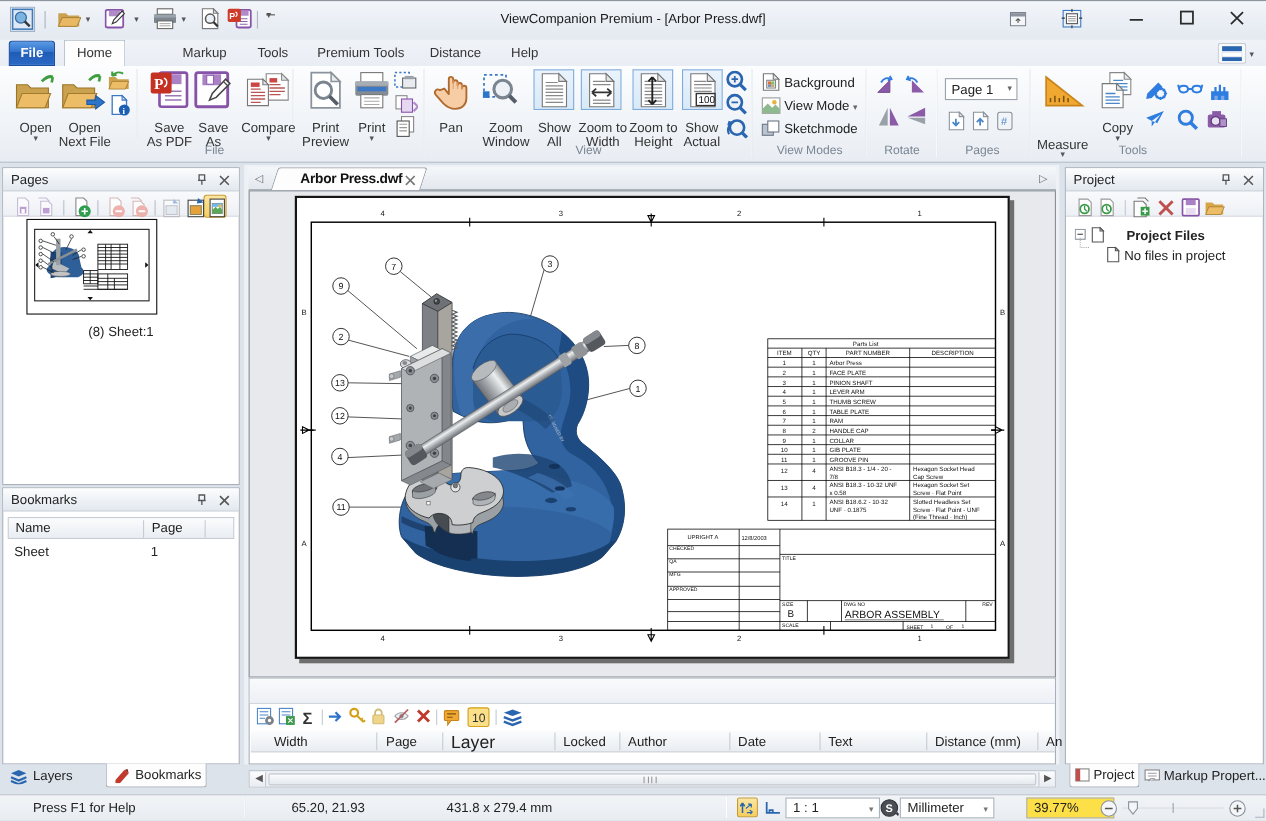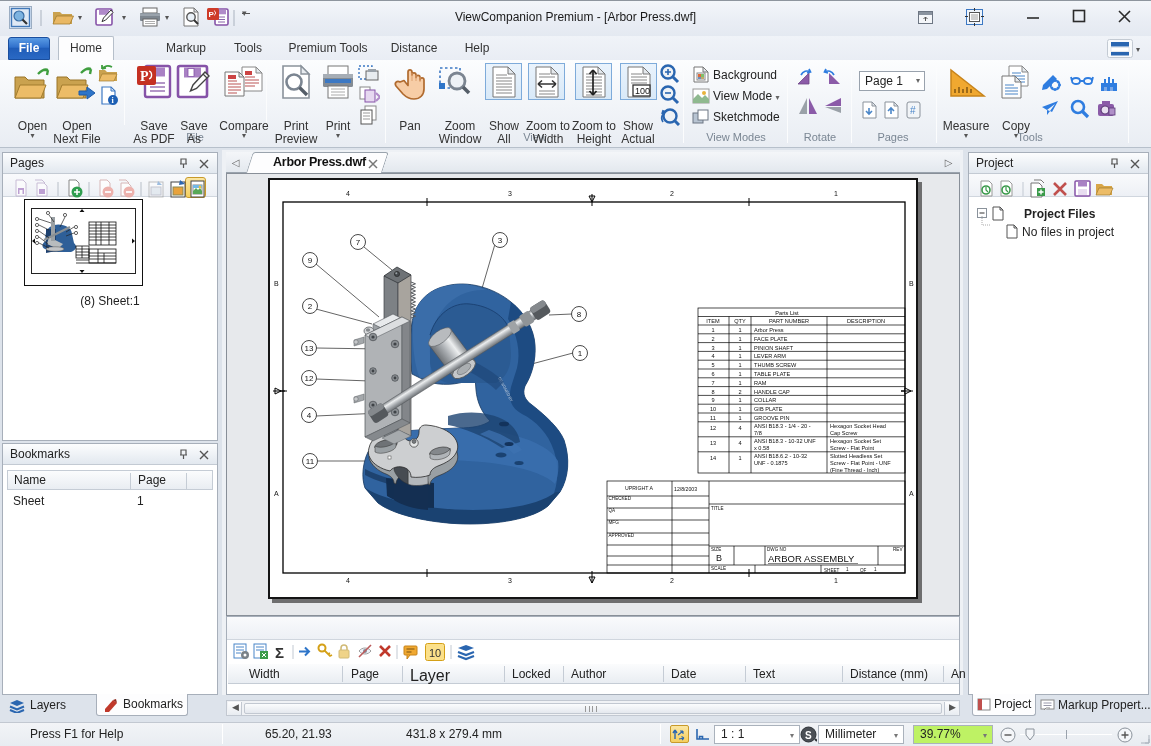--- a/index.html
+++ b/index.html
@@ -22,21 +22,21 @@
 #hometab { left:58px; top:36px; width:56px; height:24px; background:#fdfdfe; border:1px solid #b6bfca; border-bottom:none;
   border-radius:2px 2px 0 0; text-align:center; line-height:22px; color:#333; }
 
 
 #ribbon { left:0; top:60px; width:1151px; height:88px;
   background:linear-gradient(#fcfdfe,#f1f4f8 55%,#e9edf3);
   border-bottom:1px solid #b7c0cb; }
 .gsep { top:63px; width:1px; height:80px; background:#c9d0d9; border-right:1px solid #fbfcfd; }
 .glabel { top:131px; font-size:11px; color:#7a8693; text-align:center; }
 .bigbtn { top:63px; text-align:center; font-size:12px; color:#333; }
-.blabel { margin-top:18px; line-height:13px; }
+.blabel { margin-top:8px; line-height:13px; }
 .dropdn { color:#555; font-size:8px; line-height:6px; }
 
 
 .panel { background:#fff; border:1px solid #a7afba; }
 .phead { background:linear-gradient(#fcfdfe,#e2e8ef); border-bottom:1px solid #c3cad3; height:21px; line-height:20px; padding-left:7px; font-size:12px; color:#222; position:relative;}
 .ptool { background:linear-gradient(#f9fafc,#edf0f5); border-bottom:1px solid #d0d6de; height:23px; }
 .pin { position:absolute; top:4px; font-size:11px; color:#555; }
 .px { position:absolute; top:3px; font-size:12px; color:#555; }
 
 
@@ -389,21 +389,21 @@
       <rect x="1" y="1" width="13" height="16" rx="2" fill="#f2f5f8" stroke="#8a929b"></rect>
       <text x="4" y="13" font-size="10" fill="#4a86c8">#</text>
     </g>
 </svg>
 
 <svg class="abs" style="left:946px;top:66px;" width="42" height="34">
     <path d="M5 30 L5 4 L38 30 z" fill="#f0a830"></path>
     <path d="M5 30 L5 4 L38 30 z" fill="none" stroke="#c8841a" stroke-width="1.5"></path>
     <path d="M9 27 v-4 M13 27 v-6 M17 27 v-4 M21 27 v-6 M25 27 v-4" stroke="#7a5210" stroke-width="1.4"></path>
   </svg>
-<div class="abs bigbtn" style="left:938px;width:56px;top:102px;">
+<div class="abs bigbtn" style="left:938px;width:56px;top:117px;">
     <div class="blabel">Measure</div>
     <div class="dropdn">▾</div>
   </div>
 <svg class="abs" style="left:999px;top:64px;" width="34" height="36">
     <g>
       <path d="M10 2 h13 l6 6 v14 h-19 z" fill="#fff" stroke="#888"></path>
       <path d="M23 2 l6 6 h-6 z" fill="#e4e8ec" stroke="#888"></path>
       <path d="M13 9 h9 M13 12 h13 M13 15 h13 M13 18 h13" stroke="#4a86c8" stroke-width="1.2"></path>
     </g>
     <g>
@@ -1086,21 +1086,21 @@
     <path d="M2 1 v10 h12 M4.5 8.5 h3 v2.5 h-3 z" stroke="#2a66b0" stroke-width="1.6" fill="none"></path>
   </svg>
 <div class="abs" style="left:714px;top:725px;width:86px;height:19px;background:#fff;border:1px solid #aab2bc;font-size:12px;line-height:17px;padding-left:6px;">1 : 1<span style="position:absolute;right:5px;top:1px;font-size:8px;color:#777;">▾</span></div>
 <svg class="abs" style="left:800px;top:726px;" width="17" height="17">
     <circle cx="8.5" cy="8.5" r="7.5" fill="#4a4f55"></circle>
     <circle cx="8.5" cy="8.5" r="7.5" fill="none" stroke="#2e3338"></circle>
     <text x="5" y="12.5" font-size="10" font-weight="bold" fill="#fff">S</text>
     <path d="M15 13 l2 2" stroke="#2e3338" stroke-width="2"></path>
   </svg>
 <div class="abs" style="left:818px;top:725px;width:86px;height:19px;background:#fff;border:1px solid #aab2bc;font-size:12px;line-height:17px;padding-left:6px;">Millimeter<span style="position:absolute;right:5px;top:1px;font-size:8px;color:#777;">▾</span></div>
-<div class="abs" style="left:913px;top:725px;width:80px;height:19px;background:#bef264;border:1px solid #aab2bc;font-size:12px;line-height:17px;padding-left:6px;">39.77%<span style="position:absolute;right:5px;top:1px;font-size:8px;color:#777;">▾</span></div>
+<div class="abs" style="left:933px;top:725px;width:80px;height:19px;background:#fde047;border:1px solid #aab2bc;font-size:12px;line-height:17px;padding-left:6px;">39.77%<span style="position:absolute;right:5px;top:1px;font-size:8px;color:#777;">▾</span></div>
 <svg class="abs" style="left:1000px;top:727px;" width="16" height="16">
     <circle cx="8" cy="8" r="7" fill="#f4f6f9" stroke="#8a929b"></circle>
     <line x1="4.5" y1="8" x2="11.5" y2="8" stroke="#555" stroke-width="1.4"></line>
   </svg>
 <div class="abs" style="left:1020px;top:734px;width:92px;height:1px;background:#9aa2ac;border-bottom:1px solid #fff;"></div>
 <div class="abs" style="left:1066px;top:730px;width:1px;height:9px;background:#9aa2ac;"></div>
 <svg class="abs" style="left:1024px;top:727px;" width="12" height="15">
     <path d="M2 2 h8 v6 l-4 5 -4-5 z" fill="#f4f6f9" stroke="#8a929b"></path>
   </svg>
 <svg class="abs" style="left:1117px;top:727px;" width="16" height="16">

